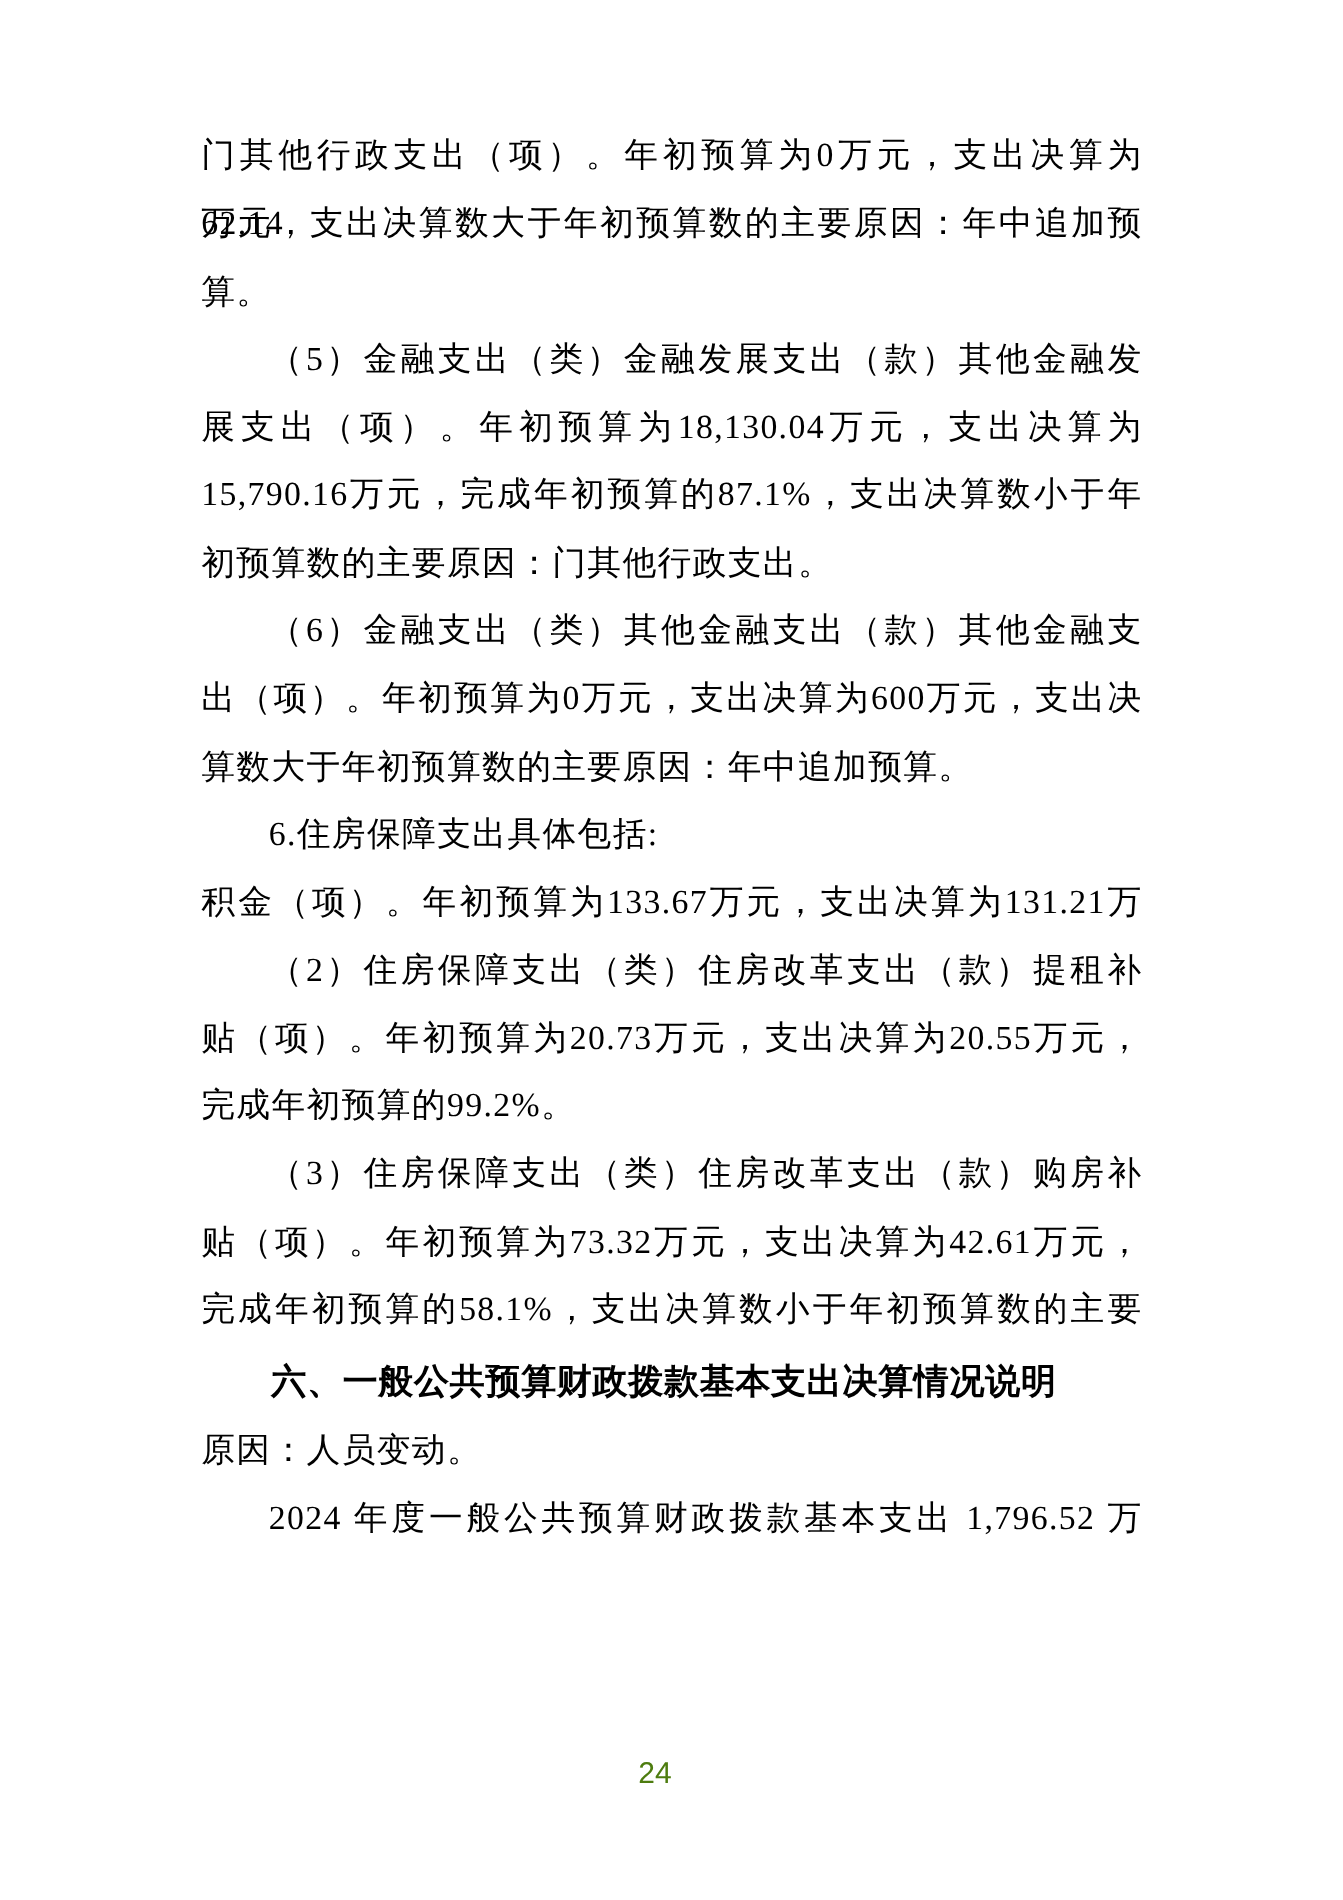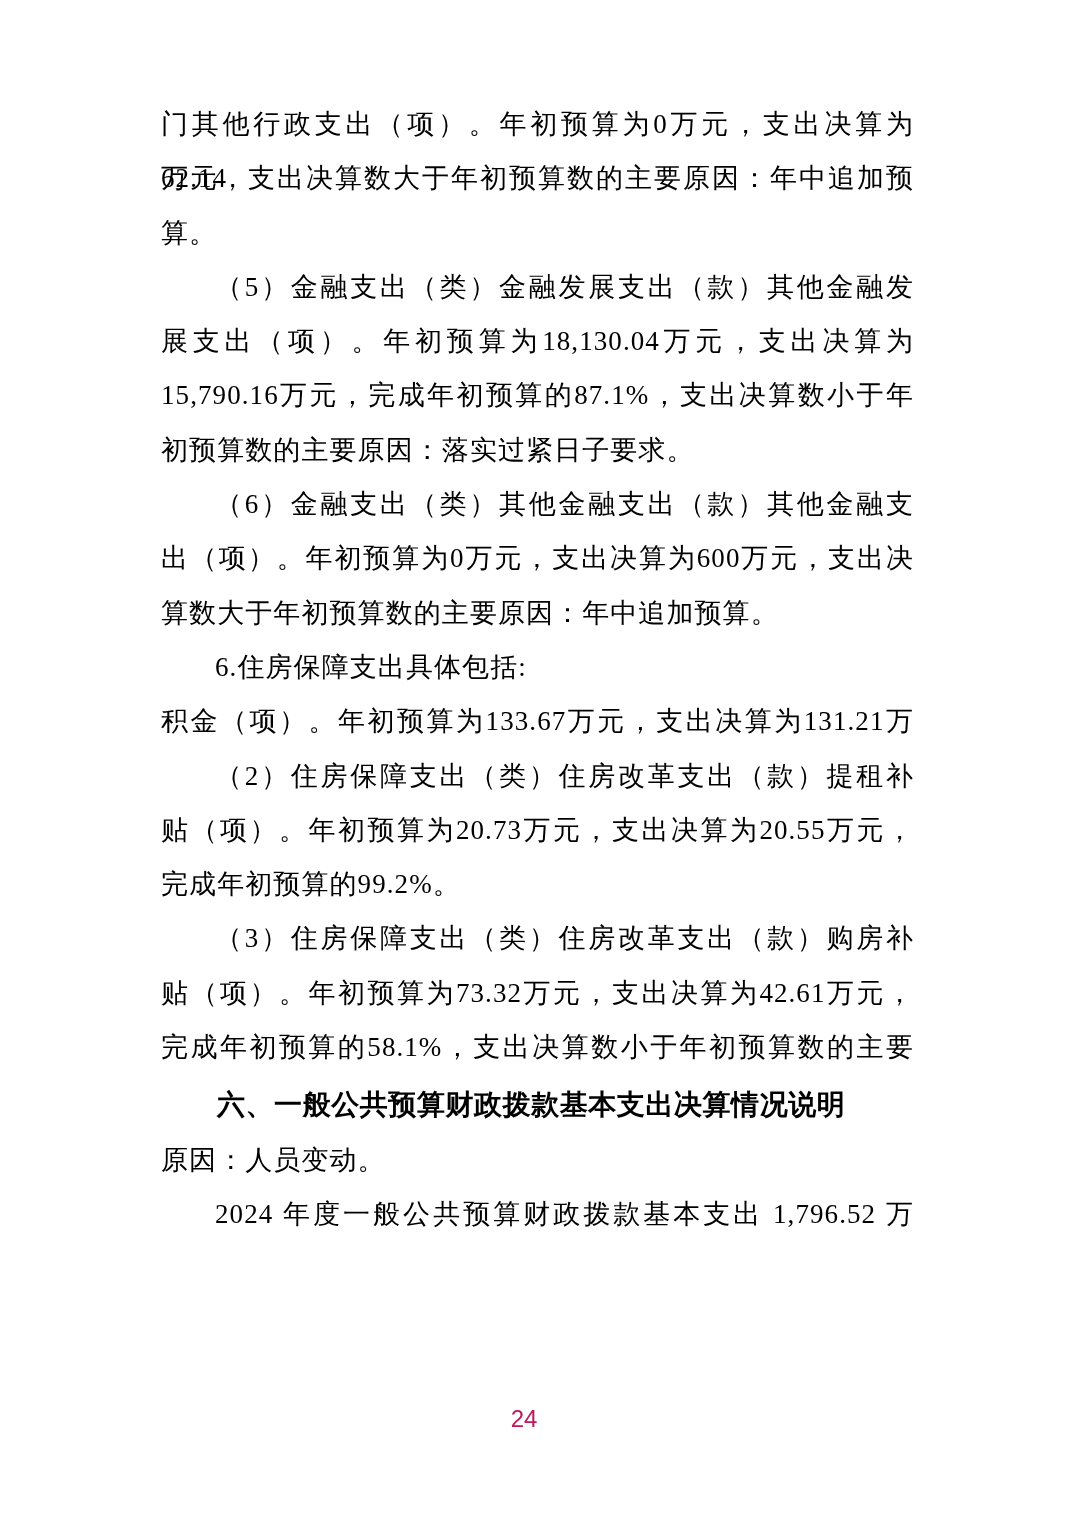--- a/index.html
+++ b/index.html
@@ -40,35 +40,35 @@
   }
   .footer {
     position: absolute;
     top: 1406px;
     left: 0;
     width: 100%;
     text-align: center;
     font-size: 24px;
     line-height: 26px;
     font-family: "Liberation Sans", "DejaVu Sans", sans-serif;
-    color: #be185d;
+    color: #4d7c0f;
   }
 </style>
 </head>
 <body>
 
 <div class="page">
   <div class="content">
     <div class="line fill">门其他行政支出（项）。年初预算为0万元，支出决算为62.14</div>
     <div class="line fill">万元，支出决算数大于年初预算数的主要原因：年中追加预</div>
     <div class="line">算。</div>
     <div class="line fill indent">（5）金融支出（类）金融发展支出（款）其他金融发</div>
     <div class="line fill">展支出（项）。年初预算为18,130.04万元，支出决算为</div>
     <div class="line fill">15,790.16万元，完成年初预算的87.1%，支出决算数小于年</div>
-    <div class="line">初预算数的主要原因：落实过紧日子要求。</div>
+    <div class="line">初预算数的主要原因：门其他行政支出。</div>
     <div class="line fill indent">（6）金融支出（类）其他金融支出（款）其他金融支</div>
     <div class="line fill">出（项）。年初预算为0万元，支出决算为600万元，支出决</div>
     <div class="line">算数大于年初预算数的主要原因：年中追加预算。</div>
     <div class="line indent">6.住房保障支出具体包括:</div>
     <div class="line fill">积金（项）。年初预算为133.67万元，支出决算为131.21万</div>
     <div class="line fill indent">（2）住房保障支出（类）住房改革支出（款）提租补</div>
     <div class="line fill">贴（项）。年初预算为20.73万元，支出决算为20.55万元，</div>
     <div class="line">完成年初预算的99.2%。</div>
     <div class="line fill indent">（3）住房保障支出（类）住房改革支出（款）购房补</div>
     <div class="line fill">贴（项）。年初预算为73.32万元，支出决算为42.61万元，</div>

